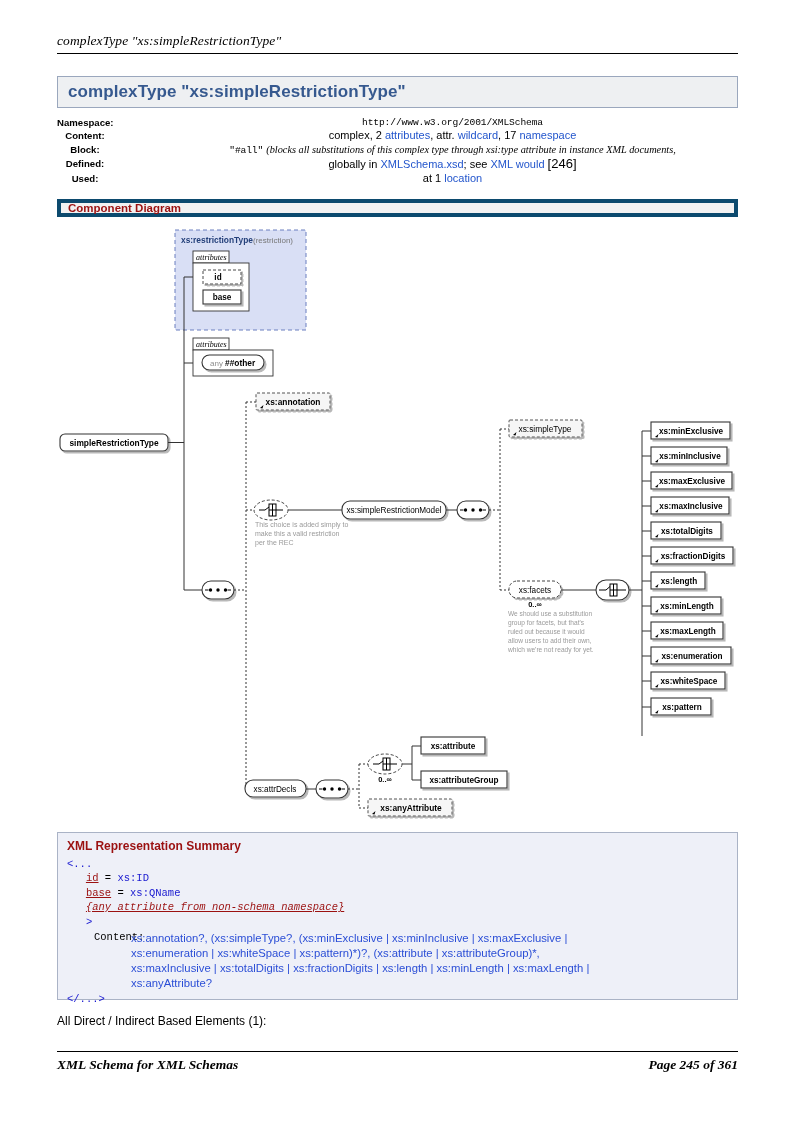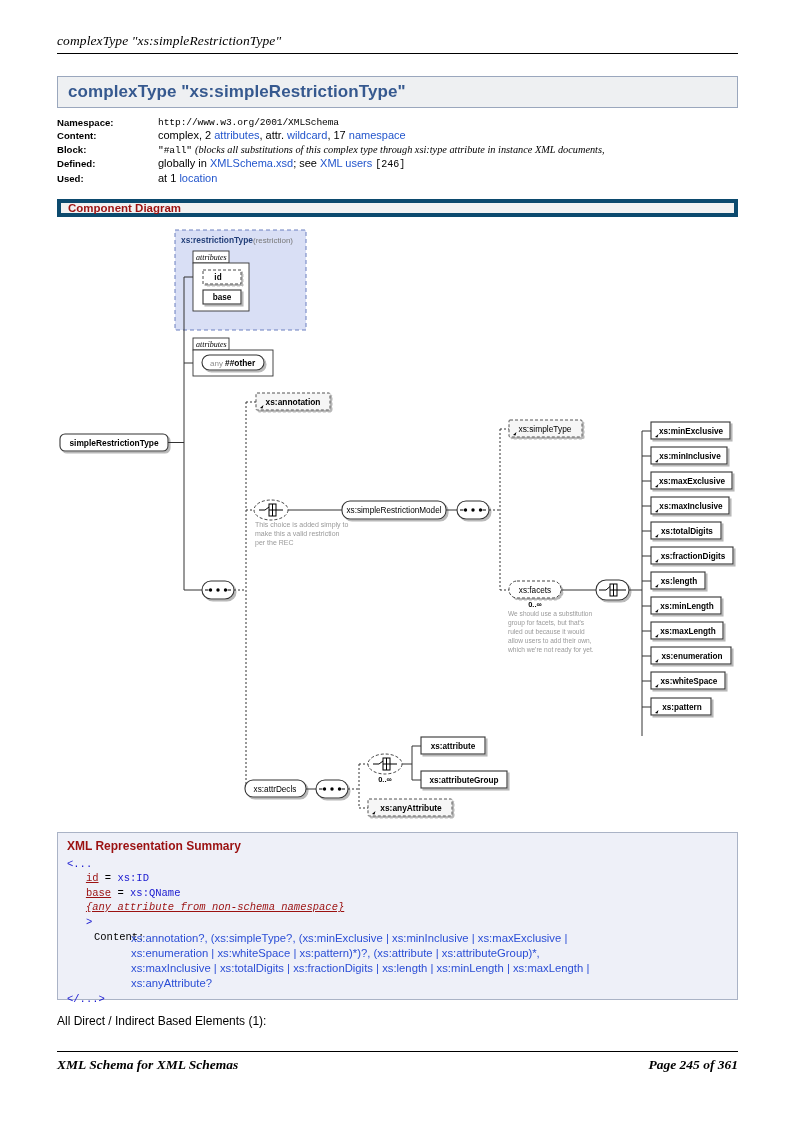--- a/index.html
+++ b/index.html
@@ -61,41 +61,41 @@
     letter-spacing: .1px;
   }
 
   
   .meta {
     position: absolute;
     left: 57px; top: 116px;
     width: 690px;
     font-size: 10.5px;
   }
-  .meta-row { display: flex; line-height: 13.4px; }
+  .meta-row { display: flex; line-height: 13.4px; text-align: center; }
   .meta-label {
     width: 56px;
     flex: 0 0 56px;
     font-weight: bold;
     font-size: 9.6px;
     color: #000;
   }
   .meta-val { flex: 1; color: #000; font-size: 11px; margin-left: 45px; }
   .mono {
     font-family: "Liberation Mono", monospace;
     font-size: 9.6px;
     letter-spacing: -0.1px;
   }
   .lnk { color: #2255cc; }
   .ital {
     font-family: "Liberation Serif", serif;
     font-style: italic;
     font-size: 10.3px;
   }
-  .srcnum { font-family: Liberation Mono, monospace; font-size: 10px; color:#000; }
+  .srcnum { font-family: Liberation Sans, sans-serif; font-size: 13px; color:#000; }
 
   
   .sec-head {
     position: absolute;
     left: 57px;
     width: 681px;
     height: 18px;
     box-sizing: border-box;
     background: #f2f2f2;
     border: 4px solid #0c4a6e;
@@ -214,21 +214,21 @@
     <div class="meta-row">
       <div class="meta-label">Content:</div>
       <div class="meta-val"><span>complex, 2 </span><span class="lnk">attributes</span><span>, attr. </span><span class="lnk">wildcard</span><span>, 17 </span><span class="lnk">namespace</span></div>
     </div>
     <div class="meta-row">
       <div class="meta-label">Block:</div>
       <div class="meta-val"><span class="mono">"#all"</span> <span class="ital">(blocks all substitutions of this complex type through xsi:type attribute in instance XML documents,</span></div>
     </div>
     <div class="meta-row">
       <div class="meta-label">Defined:</div>
-      <div class="meta-val"><span>globally in </span><span class="lnk">XMLSchema.xsd</span><span>; see </span><span class="lnk">XML users</span> <span class="srcnum">[246]</span></div>
+      <div class="meta-val"><span>globally in </span><span class="lnk">XMLSchema.xsd</span><span>; see </span><span class="lnk">XML would</span> <span class="srcnum">[246]</span></div>
     </div>
     <div class="meta-row">
       <div class="meta-label">Used:</div>
       <div class="meta-val"><span>at 1 </span><span class="lnk">location</span></div>
     </div>
   </div>
 
   <div class="sec-head" id="sec-component">
     <span>Component Diagram</span>
   </div>

